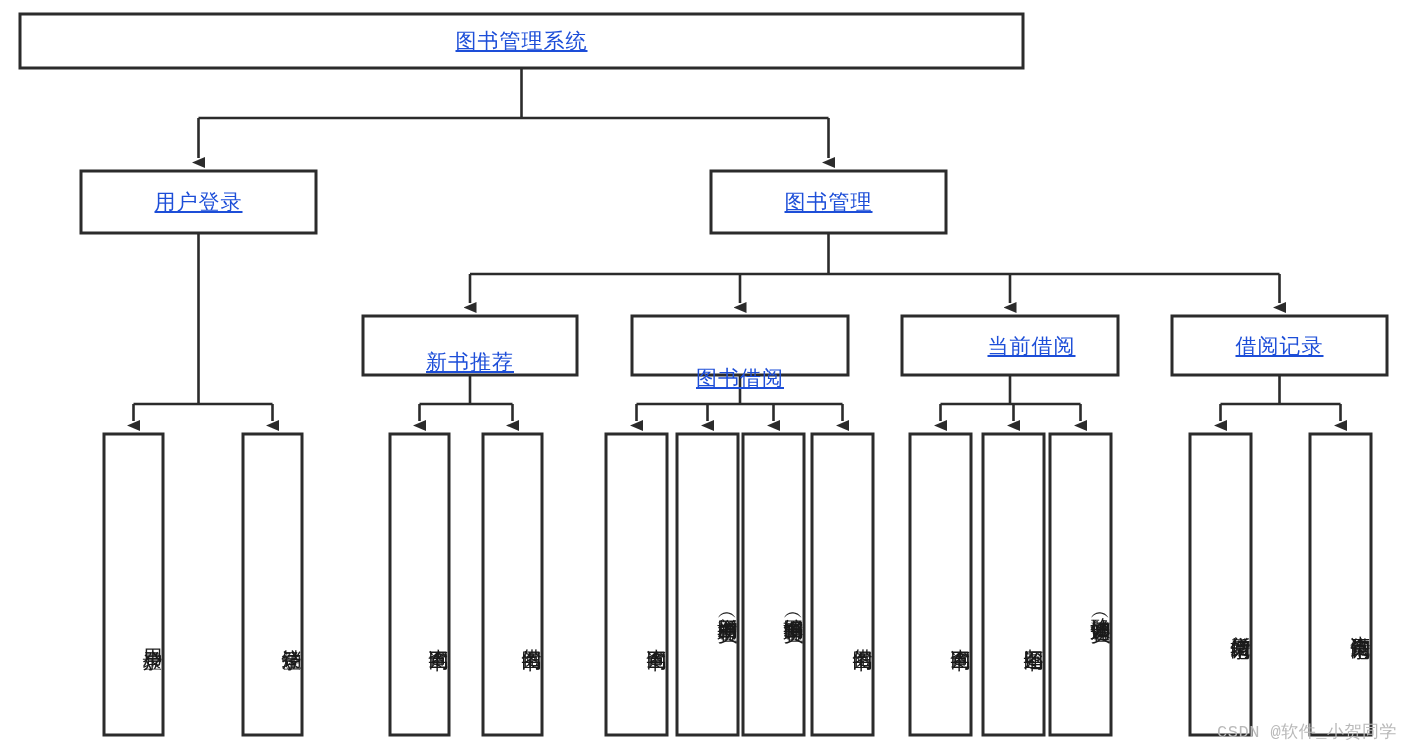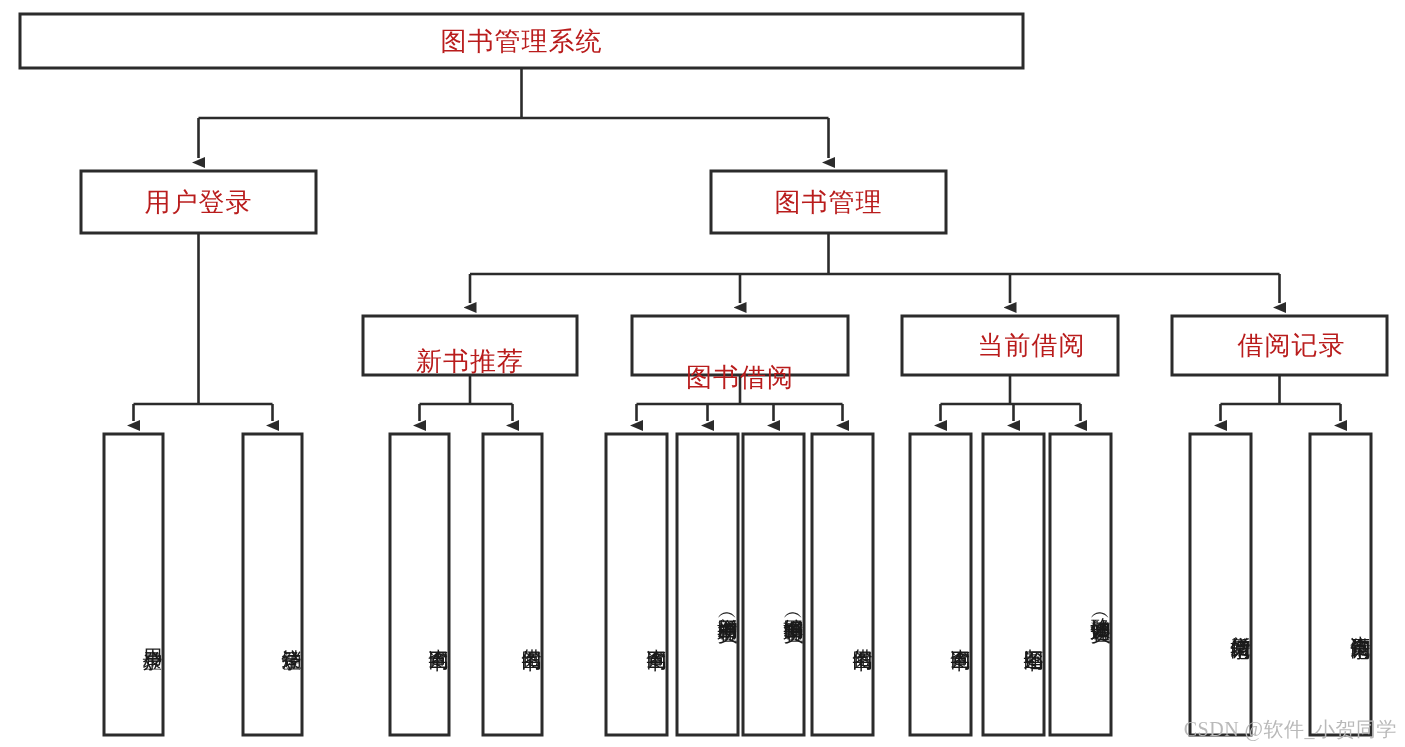--- a/index.html
+++ b/index.html
@@ -8,24 +8,24 @@
   #diagram{position:relative;width:1405px;height:747px;background:#fff;}
   svg{position:absolute;left:0;top:0;width:1405px;height:747px;}
   .nodebox{fill:#ffffff;stroke:#2b2b2b;stroke-width:3;}
   .connector{stroke:#2b2b2b;stroke-width:2.6;fill:none;stroke-linecap:butt;}
   .arrowhead{fill:#2b2b2b;stroke:none;}
   .vtext{position:absolute;display:flex;align-items:flex-start;justify-content:center;
          writing-mode:vertical-rl;text-orientation:upright;letter-spacing:1px;
          font-size:20px;color:#1a1a1a;line-height:1.05;white-space:nowrap;
          font-family:"DejaVu Sans","Liberation Sans",sans-serif;pointer-events:none;}
   .htext{position:absolute;display:flex;align-items:center;justify-content:center;
-         font-size:26px;color:#b91c1c;letter-spacing:1px;
-         font-family:"DejaVu Sans","Liberation Sans",sans-serif;pointer-events:none;}
-  .watermark{position:absolute;right:8px;bottom:4px;font-size:20px;color:#b9b9b9;
-             letter-spacing:.5px;font-family:Liberation Serif, serif;
+         font-size:21px;color:#1d4ed8;letter-spacing:1px;
+         font-family:"DejaVu Sans","Liberation Sans",sans-serif;pointer-events:none;text-decoration:underline;}
+  .watermark{position:absolute;right:8px;bottom:4px;font-size:17px;color:#b9b9b9;
+             letter-spacing:.5px;font-family:Liberation Mono, monospace;
              white-space:nowrap;}
 </style>
 </head>
 <body>
 
 <div id="diagram">
 
   <svg viewBox="0 0 1405 747">
     <defs>
       <marker id="arrow" markerWidth="11" markerHeight="13" refX="1" refY="6.5" orient="auto" markerUnits="userSpaceOnUse">
@@ -91,21 +91,21 @@
       </g>
   </svg>
 
   <div id="labels">
       <div class="htext" style="left: 20px; top: 14px; width: 1003px; height: 54px;">图书管理系统</div>
       <div class="htext" style="left: 81px; top: 171px; width: 235px; height: 62px;">用户登录</div>
       <div class="htext" style="left: 711px; top: 171px; width: 235px; height: 62px;">图书管理</div>
       <div class="htext" style="left: 363px; top: 324px; width: 214px; height: 75px;">新书推荐</div>
       <div class="htext" style="left: 632px; top: 316px; width: 216px; height: 59px; margin-top: 32px;">图书借阅</div>
       <div class="htext" style="left: 902px; top: 316px; width: 259px; height: 59px;">当前借阅</div>
-      <div class="htext" style="left: 1172px; top: 316px; width: 215px; height: 59px; padding-left: 12px;">借阅记录</div>
+      <div class="htext" style="left: 1172px; top: 316px; width: 215px; height: 59px;">借阅记录</div>
       <div class="vtext" style="left: 104px; width: 59px; top: 538.5px; height: 192.5px;">用户登录</div>
       <div class="vtext" style="left: 243px; width: 59px; top: 538.5px; height: 192.5px;">注销登录</div>
       <div class="vtext" style="left: 390px; width: 59px; top: 538.5px; height: 192.5px;">查询图书</div>
       <div class="vtext" style="left: 483px; width: 59px; top: 538.5px; height: 192.5px;">借阅图书</div>
       <div class="vtext" style="left: 606px; width: 61px; top: 538.5px; height: 192.5px;">查询图书</div>
       <div class="vtext" style="left: 677px; width: 61px; top: 481px; height: 250px;">新增图书（管理员）</div>
       <div class="vtext" style="left: 743px; width: 61px; top: 481px; height: 250px;">编辑图书（管理员）</div>
       <div class="vtext" style="left: 812px; width: 61px; top: 538.5px; height: 192.5px;">借阅图书</div>
       <div class="vtext" style="left: 910px; width: 61px; top: 538.5px; height: 192.5px;">查询图书</div>
       <div class="vtext" style="left: 983px; width: 61px; top: 538.5px; height: 192.5px;">归还图书</div>

